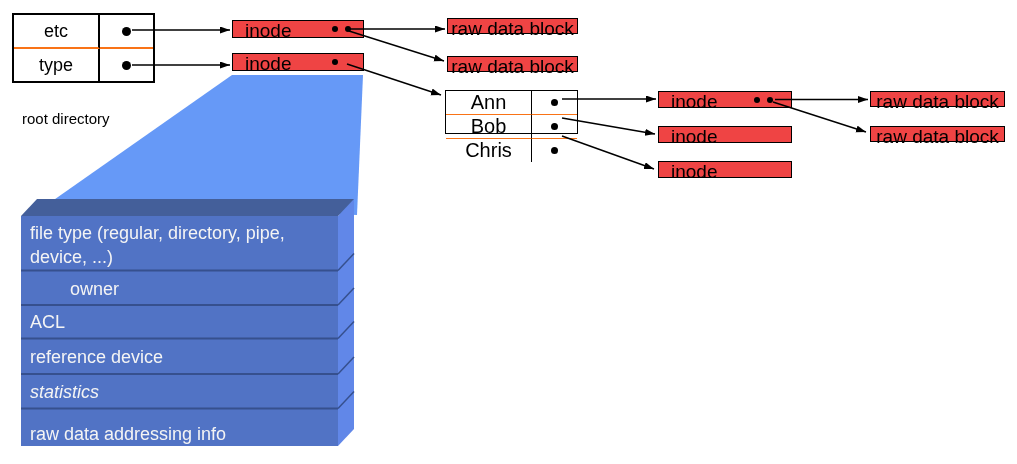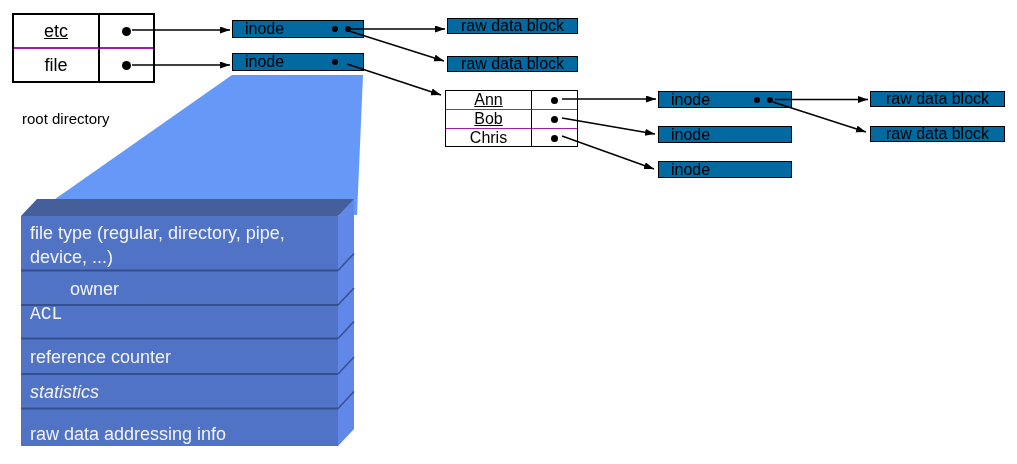--- a/index.html
+++ b/index.html
@@ -3,45 +3,45 @@
 <meta charset="utf-8">
 <style>
   html,body{margin:0;padding:0;background:#fff;}
   #canvas{
     position:relative;width:1017px;height:464px;background:#fff;overflow:hidden;
     font-family:"Liberation Sans","DejaVu Sans",sans-serif;color:#000;
   }
   svg.layer{position:absolute;left:0;top:0;pointer-events:none;}
   
   .nbox{
-    position:absolute;background:#0369a1;border:1.5px solid #000;box-sizing:border-box;
-    display:flex;align-items:center;font-size:16px;line-height:1;white-space:nowrap;
+    position:absolute;background:#ef4444;border:1.5px solid #000;box-sizing:border-box;
+    display:flex;font-size:19px;line-height:1;white-space:nowrap;
   }
   .nbox.padded{padding-left:12px;}
   .nbox.centered{justify-content:center;}
   .dot{
     display:inline-block;background:#000;border-radius:50%;
   }
   .boxdot{position:absolute;top:50%;transform:translateY(-50%);width:6px;height:6px;}
   
   .dirtable{
     position:absolute;background:#fff;border:2px solid #000;box-sizing:border-box;
     display:grid;grid-template-columns:86px 1fr;
   }
   .dirtable .cell{
     display:flex;align-items:center;justify-content:center;box-sizing:border-box;
   }
   .dirtable .namecell{border-right:2px solid #000;}
-  .dirtable .rowline{border-bottom:2px solid #a21caf;text-decoration:underline;}
+  .dirtable .rowline{border-bottom:2px solid #f97316;}
   .dirtable.thin{border-width:1.5px;}
   .dirtable.thin .namecell{border-right-width:1.5px;}
   .dirtable.thin .rowline{border-bottom-width:1.5px;}
   #root-table{left:12px;top:13px;width:143px;height:70px;font-size:18px;}
   #root-table .dot{width:9px;height:9px;}
-  #home-table{left:445px;top:90px;width:133px;height:57px;font-size:16px;}
+  #home-table{left:445px;top:90px;width:133px;height:44px;font-size:20px;}
   #home-table .dot{width:7px;height:7px;}
   #root-caption{position:absolute;left:22px;top:110px;font-size:15px;}
   
   .slab-label{
     position:absolute;left:21px;width:306px;box-sizing:border-box;padding-left:9px;
     display:flex;align-items:center;color:#f4f4f4;font-size:18px;line-height:24px;
   }
   .slab-label.topalign{align-items:flex-start;padding-top:4px;white-space:normal;}
 </style>
 </head>
@@ -64,21 +64,21 @@
     <line x1="21" y1="338.5" x2="338" y2="338.5" stroke-width="2" stroke="#36508e"></line>
     <line x1="21" y1="374" x2="338" y2="374" stroke-width="2" stroke="#36508e"></line>
     <line x1="21" y1="408.5" x2="338" y2="408.5" stroke-width="2" stroke="#36508e"></line>
   </svg>
 
   <div class="dirtable" id="root-table">
     <div class="cell namecell rowline">etc</div>
     <div class="cell rowline">
       <span class="dot"></span>
     </div>
-    <div class="cell namecell">file</div>
+    <div class="cell namecell">type</div>
     <div class="cell">
       <span class="dot"></span>
     </div>
   </div>
   <div id="root-caption">root directory</div>
 
   <div class="nbox padded" style="left:232px;top:20px;width:132px;height:18px;">
     <span>inode</span>
     <span class="dot boxdot" style="left:99px;"></span>
     <span class="dot boxdot" style="left:112px;"></span>
@@ -124,22 +124,22 @@
 
   <div class="nbox centered" style="left:870px;top:91px;width:135px;height:16px;">
     <span>raw data block</span>
   </div>
   <div class="nbox centered" style="left:870px;top:126px;width:135px;height:16px;">
     <span>raw data block</span>
   </div>
 
   <div class="slab-label topalign" style="top:217px;height:53px;">file type (regular, directory, pipe, device, ...)</div>
   <div class="slab-label" style="top:272px;height:33px;margin-left:40px;">owner</div>
-  <div class="slab-label" style="top:298px;height:32px;font-family:Liberation Mono, monospace;">ACL</div>
-  <div class="slab-label" style="top:340px;height:34px;">reference counter</div>
+  <div class="slab-label" style="top:306px;height:32px;">ACL</div>
+  <div class="slab-label" style="top:340px;height:34px;">reference device</div>
   <div class="slab-label" style="top:376px;height:32px;font-style:italic;">statistics</div>
   <div class="slab-label" style="top:410px;height:48px;">raw data addressing info</div>
 
   <svg class="layer" width="1017" height="464">
     <defs>
       <marker id="ah" markerWidth="11" markerHeight="8" refX="10" refY="3.5" orient="auto" markerUnits="userSpaceOnUse">
         <path d="M0,0 L10,3.5 L0,7 Z" fill="#000"></path>
       </marker>
     </defs>
     <g stroke-width="1.4" fill="none">

